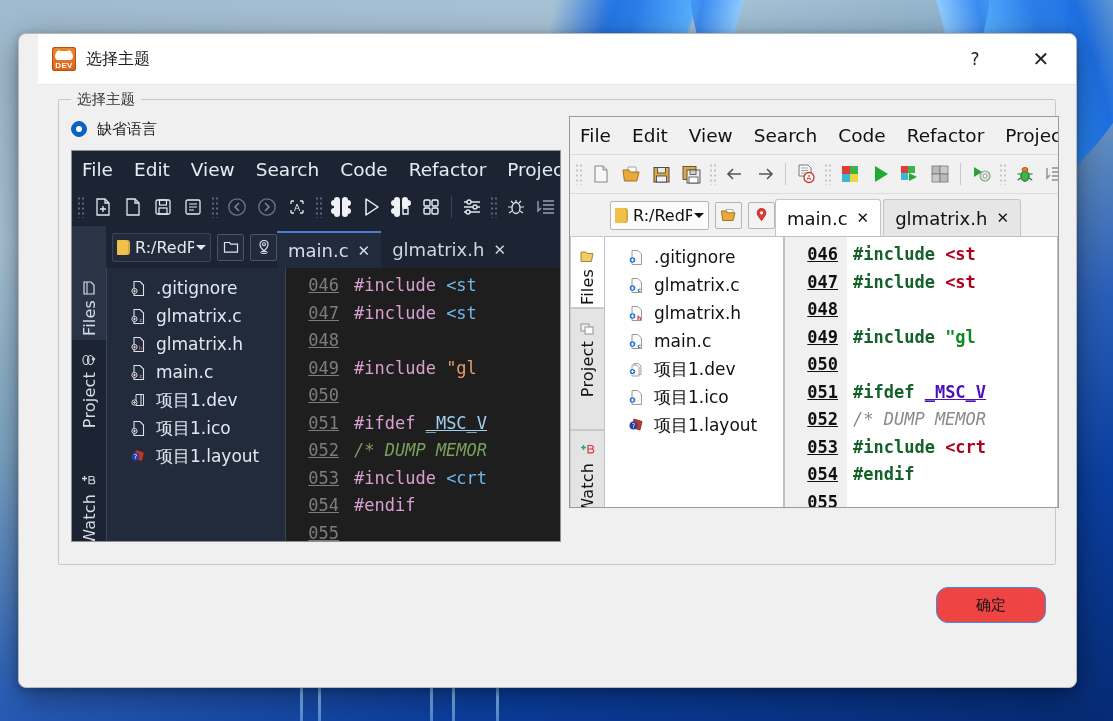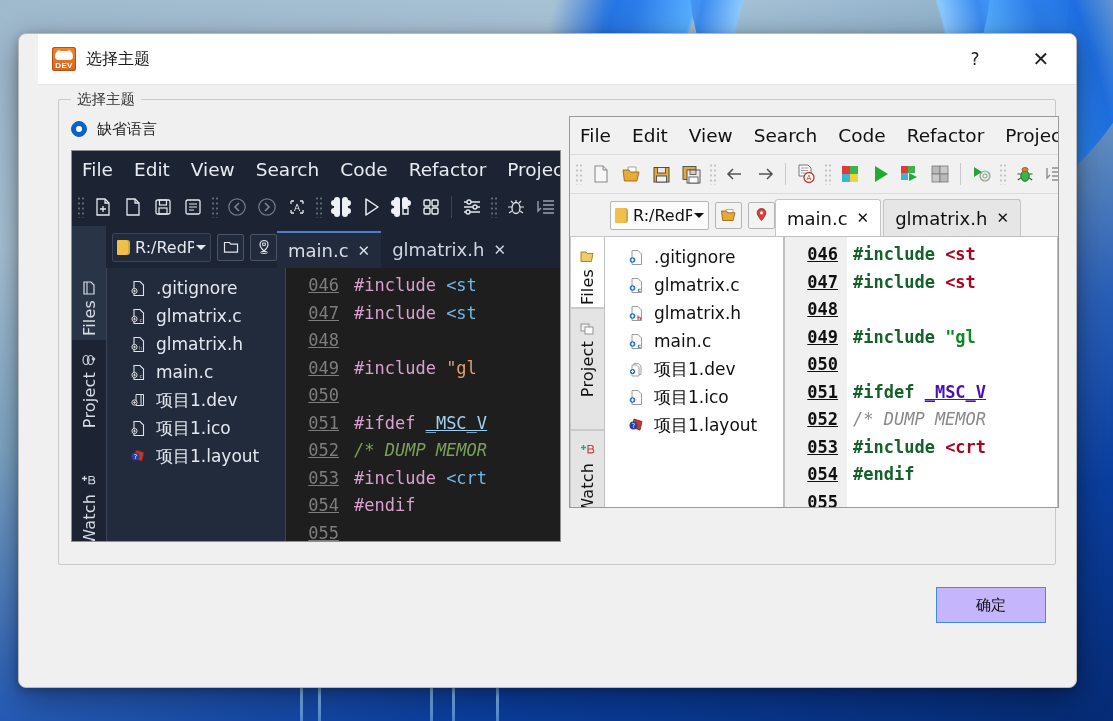--- a/index.html
+++ b/index.html
@@ -382,23 +382,23 @@
   .lang-opt span {
     font-size: 14px; color: #1c1c1c;
     font-family: "DejaVu Serif", serif;
   }
   .footer {
     display: flex; justify-content: flex-end;
     margin-top: 22px; padding-right: 10px;
   }
   .ok-btn {
     width: 108px; height: 34px;
-    background: #c4b5fd;
+    background: #ef4444;
     border: 1.5px solid #3c8ddc;
-    border-radius: 0;
+    border-radius: 12px;
     display: flex; align-items: center; justify-content: center;
     font-size: 15px; color: #101010;
     font-family: "DejaVu Sans", sans-serif;
     cursor: default;
   }
 </style>
 </head>
 <body>
 
 <div class="wp-arc wp-a1"></div>

